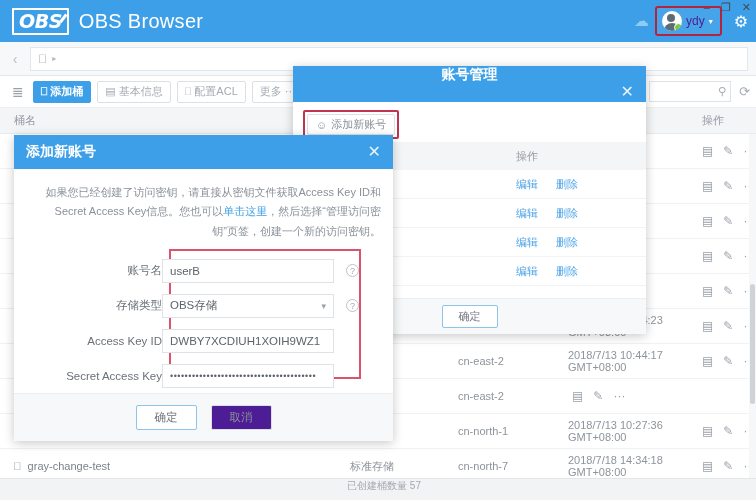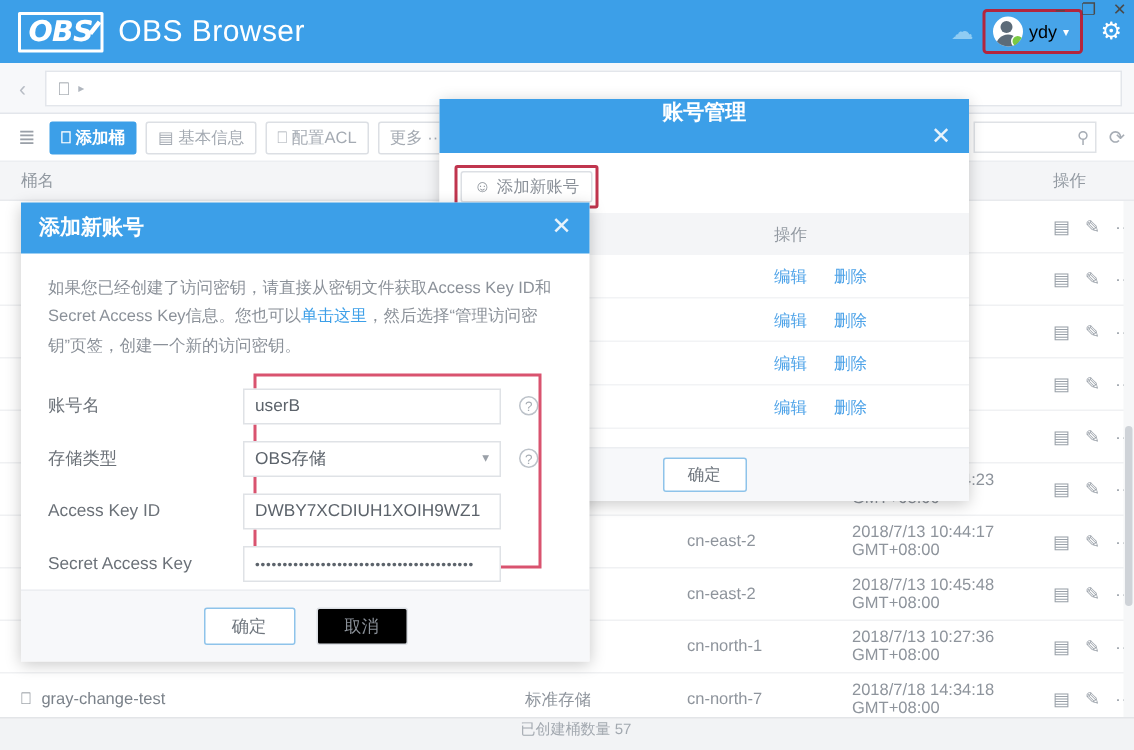--- a/index.html
+++ b/index.html
@@ -60,21 +60,21 @@
   }
   .avatar::after {
     content: ""; position: absolute; left: 2px; top: 12px;
     width: 16px; height: 11px; border-radius: 8px 8px 0 0; background: #5c6b78;
   }
   .avatar-badge {
     position: absolute; right: -1px; bottom: -1px;
     width: 9px; height: 9px; border-radius: 50%;
     background: #7ac943; border: 1.5px solid #fff; z-index: 3;
   }
-  .user-name { color: #000000; font-size: 12px; }
+  .user-name { color: #4c1d95; font-size: 12px; }
   .caret-down { color: #fff; font-size: 8px; }
   .gear-icon { color: #fff; font-size: 16px; margin-left: 12px; }
 
   .win-ctrls {
     position: absolute; right: 3px; top: 1px;
     display: flex; gap: 7px; align-items: center;
     color: #4a4a4a; font-size: 11px; line-height: 1;
   }
   .win-ctrls span { padding: 1px 2px; }
 
@@ -193,21 +193,21 @@
     display: flex; align-items: center; justify-content: center;
   }
   .ok-btn-outline {
     border: 1px solid #8ec3ea; background: #fff; color: #6f767e;
     font-size: 11px; height: 23px; padding: 0 16px; border-radius: 2px;
   }
 
   
   #add-modal { left: 14px; top: 135px; width: 379px; height: 306px; }
   #add-modal .modal-head { height: 34px; }
-  .add-body { padding: 14px 12px 0 18px; }
+  .add-body { padding: 14px 12px 0 18px; text-align: right; }
   .desc { color: #8b9199; font-size: 11px; line-height: 1.75; }
   .desc a { color: #3c9fe8; text-decoration: none; }
   .form { position: relative; margin-top: 14px; }
   .frow { display: flex; align-items: center; height: 32px; margin-bottom: 3px; }
   .flabel { width: 130px; color: #6b7178; font-size: 11.5px; }
   .finput {
     width: 172px; height: 24px; border: 1px solid #dfe2e6; background: #fff;
     display: flex; align-items: center; padding: 0 7px;
     color: #5c636b; font-size: 11.5px; position: relative;
   }
@@ -230,21 +230,21 @@
     color: #4aa88d; font-size: 9px; display: flex; align-items: center; justify-content: center;
   }
   .chk-label { color: #6b7178; font-size: 11px; }
   .add-foot {
     position: absolute; bottom: 0; left: 0; width: 100%; height: 48px;
     background: #f7f8fa; border-top: 1px solid #eceef1;
     display: flex; align-items: center; justify-content: center; gap: 14px;
   }
   .btn-ok { border: 1px solid #8ec3ea; background: #fff; color: #6f767e;
             font-size: 11.5px; height: 25px; padding: 0 18px; border-radius: 2px; }
-  .btn-cancel { border: 1px solid #dcdfe4; background: #000000; color: #8b9199;
+  .btn-cancel { border: 1px solid #dcdfe4; background: #4c1d95; color: #8b9199;
             font-size: 11.5px; height: 25px; padding: 0 18px; border-radius: 2px; }
 </style>
 </head>
 <body>
 
 <div id="app">
 
   <div class="titlebar">
     <div class="logo-box">
       <span class="obs-mark">OBS</span>
@@ -414,21 +414,20 @@
             <span>···</span>
           </div>
         </div>
       </div>
       <div class="row">
         <div class="c-name">
           <span></span>
         </div>
         <div class="c-type"></div>
         <div class="c-reg">cn-east-2</div>
-        <div class="c-date">2018/7/13 10:45:48 GMT+08:00</div>
         <div class="c-ops">
           <div class="op-icons">
             <span>▤</span>
             <span>✎</span>
             <span>···</span>
           </div>
         </div>
       </div>
       <div class="row">
         <div class="c-name">

